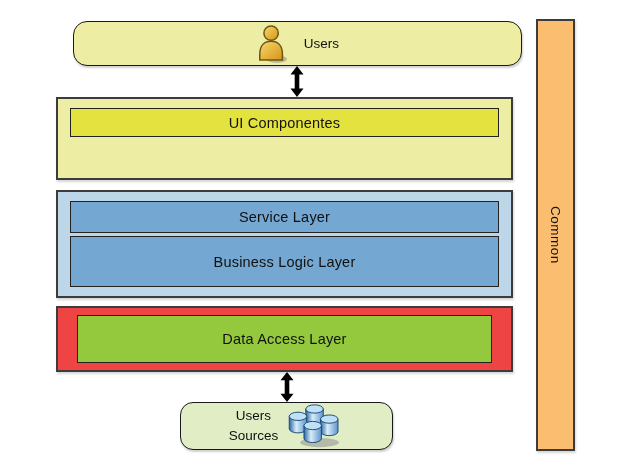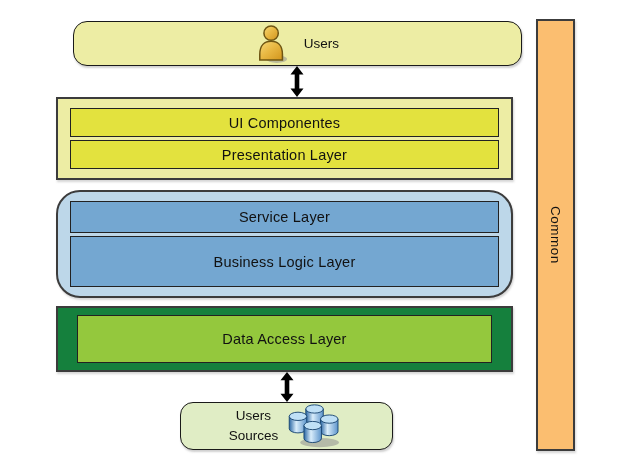--- a/index.html
+++ b/index.html
@@ -31,22 +31,22 @@
     left: 56px;
     width: 457px;
     border: 2px solid #3c3c3c;
     box-sizing: border-box;
     display: flex;
     flex-direction: column;
     justify-content: space-between;
     box-shadow: 1px 2px 2px rgba(120,120,120,0.3);
   }
   #presentation-container { top: 97px;  height: 83px;  background: #EDEDA4; padding: 9px 12px; }
-  #service-container      { top: 190px; height: 108px; background: #BDD7E9; padding: 9px 12px; border-radius: 24px; }
-  #data-container         { top: 306px; height: 66px;  background: #15803d; padding: 7px 19px; }
+  #service-container      { top: 190px; height: 108px; background: #BDD7E9; padding: 9px 12px; }
+  #data-container         { top: 306px; height: 66px;  background: #ef4444; padding: 7px 19px; }
 
   .inner-box {
     border: 1.4px solid #222222;
     box-sizing: border-box;
     display: flex;
     align-items: center;
     justify-content: center;
     font-size: 14.5px;
     letter-spacing: 0.2px;
   }
@@ -112,23 +112,20 @@
   <span class="arrow" id="arrow-top">
     <svg width="14" height="31" viewBox="0 0 14 31">
       <path d="M7 0 L13.5 8.5 H9.3 V22.5 H13.5 L7 31 L0.5 22.5 H4.7 V8.5 H0.5 Z" fill="#000000"></path>
     </svg>
   </span>
 
   <div class="container" id="presentation-container">
     <div class="inner-box inner-yellow">
       <span>UI Componentes</span>
     </div>
-    <div class="inner-box inner-yellow">
-      <span>Presentation Layer</span>
-    </div>
   </div>
 
   <div class="container" id="service-container">
     <div class="inner-box inner-blue short">
       <span>Service Layer</span>
     </div>
     <div class="inner-box inner-blue tall">
       <span>Business Logic Layer</span>
     </div>
   </div>

